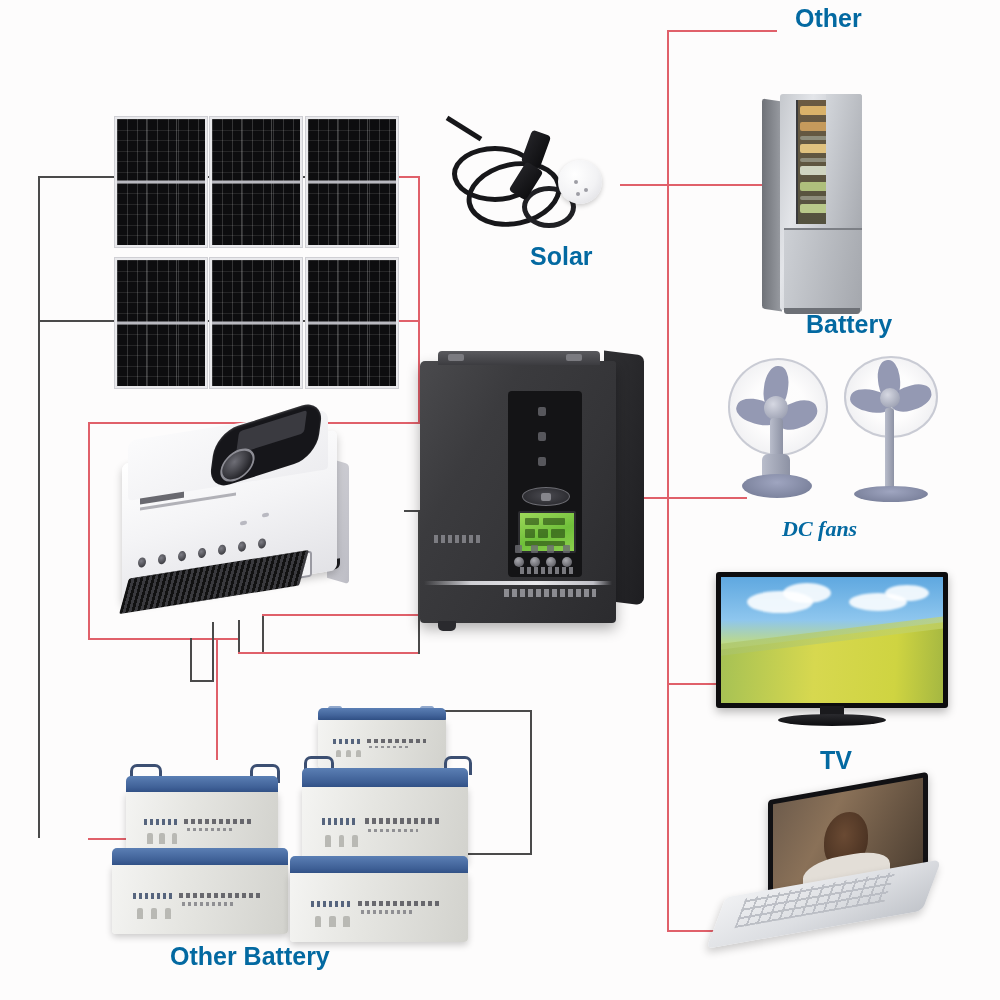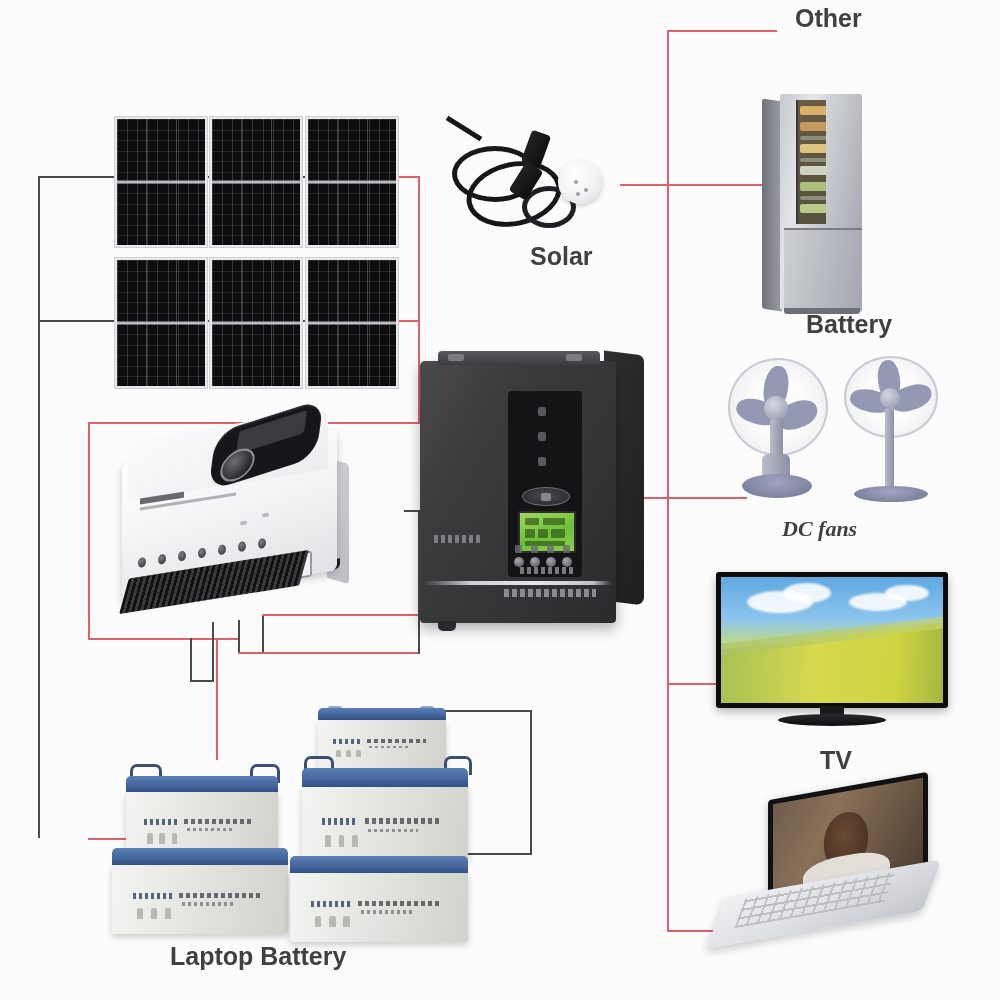--- a/index.html
+++ b/index.html
@@ -5,21 +5,21 @@
   html,body{margin:0;padding:0;}
   body{
     width:1000px;height:1000px;
     background:#fdfcfc;
     font-family:"Liberation Sans", sans-serif;
     overflow:hidden;
     position:relative;
   }
   #stage{position:absolute;left:0;top:0;width:1000px;height:1000px;}
   .wire{position:absolute;}
-  .lbl{position:absolute;color:#404040;white-space:nowrap;}
+  .lbl{position:absolute;color:#0369a1;white-space:nowrap;}
 
   
   .panel{
     position:absolute;
     background:#0d0d0f;
     border:2px solid #e9e9ec;
     box-shadow:0 0 0 1px #cfcfd4;
     overflow:hidden;
   }
   .panel .cellgrid{
@@ -643,15 +643,15 @@
         <div class="batt-text2"></div>
         <div class="batt-vents">
           <i style="left:0"></i>
           <i style="left:40%"></i>
           <i style="left:80%"></i>
         </div>
       </div>
     </div>
   </div>
 
-  <div class="lbl cap" style="left:170px;top:942px;font-size:25px;">Laptop Battery</div>
+  <div class="lbl cap" style="left:170px;top:942px;font-size:25px;">Other Battery</div>
 
 </div>
 
 </body></html>

